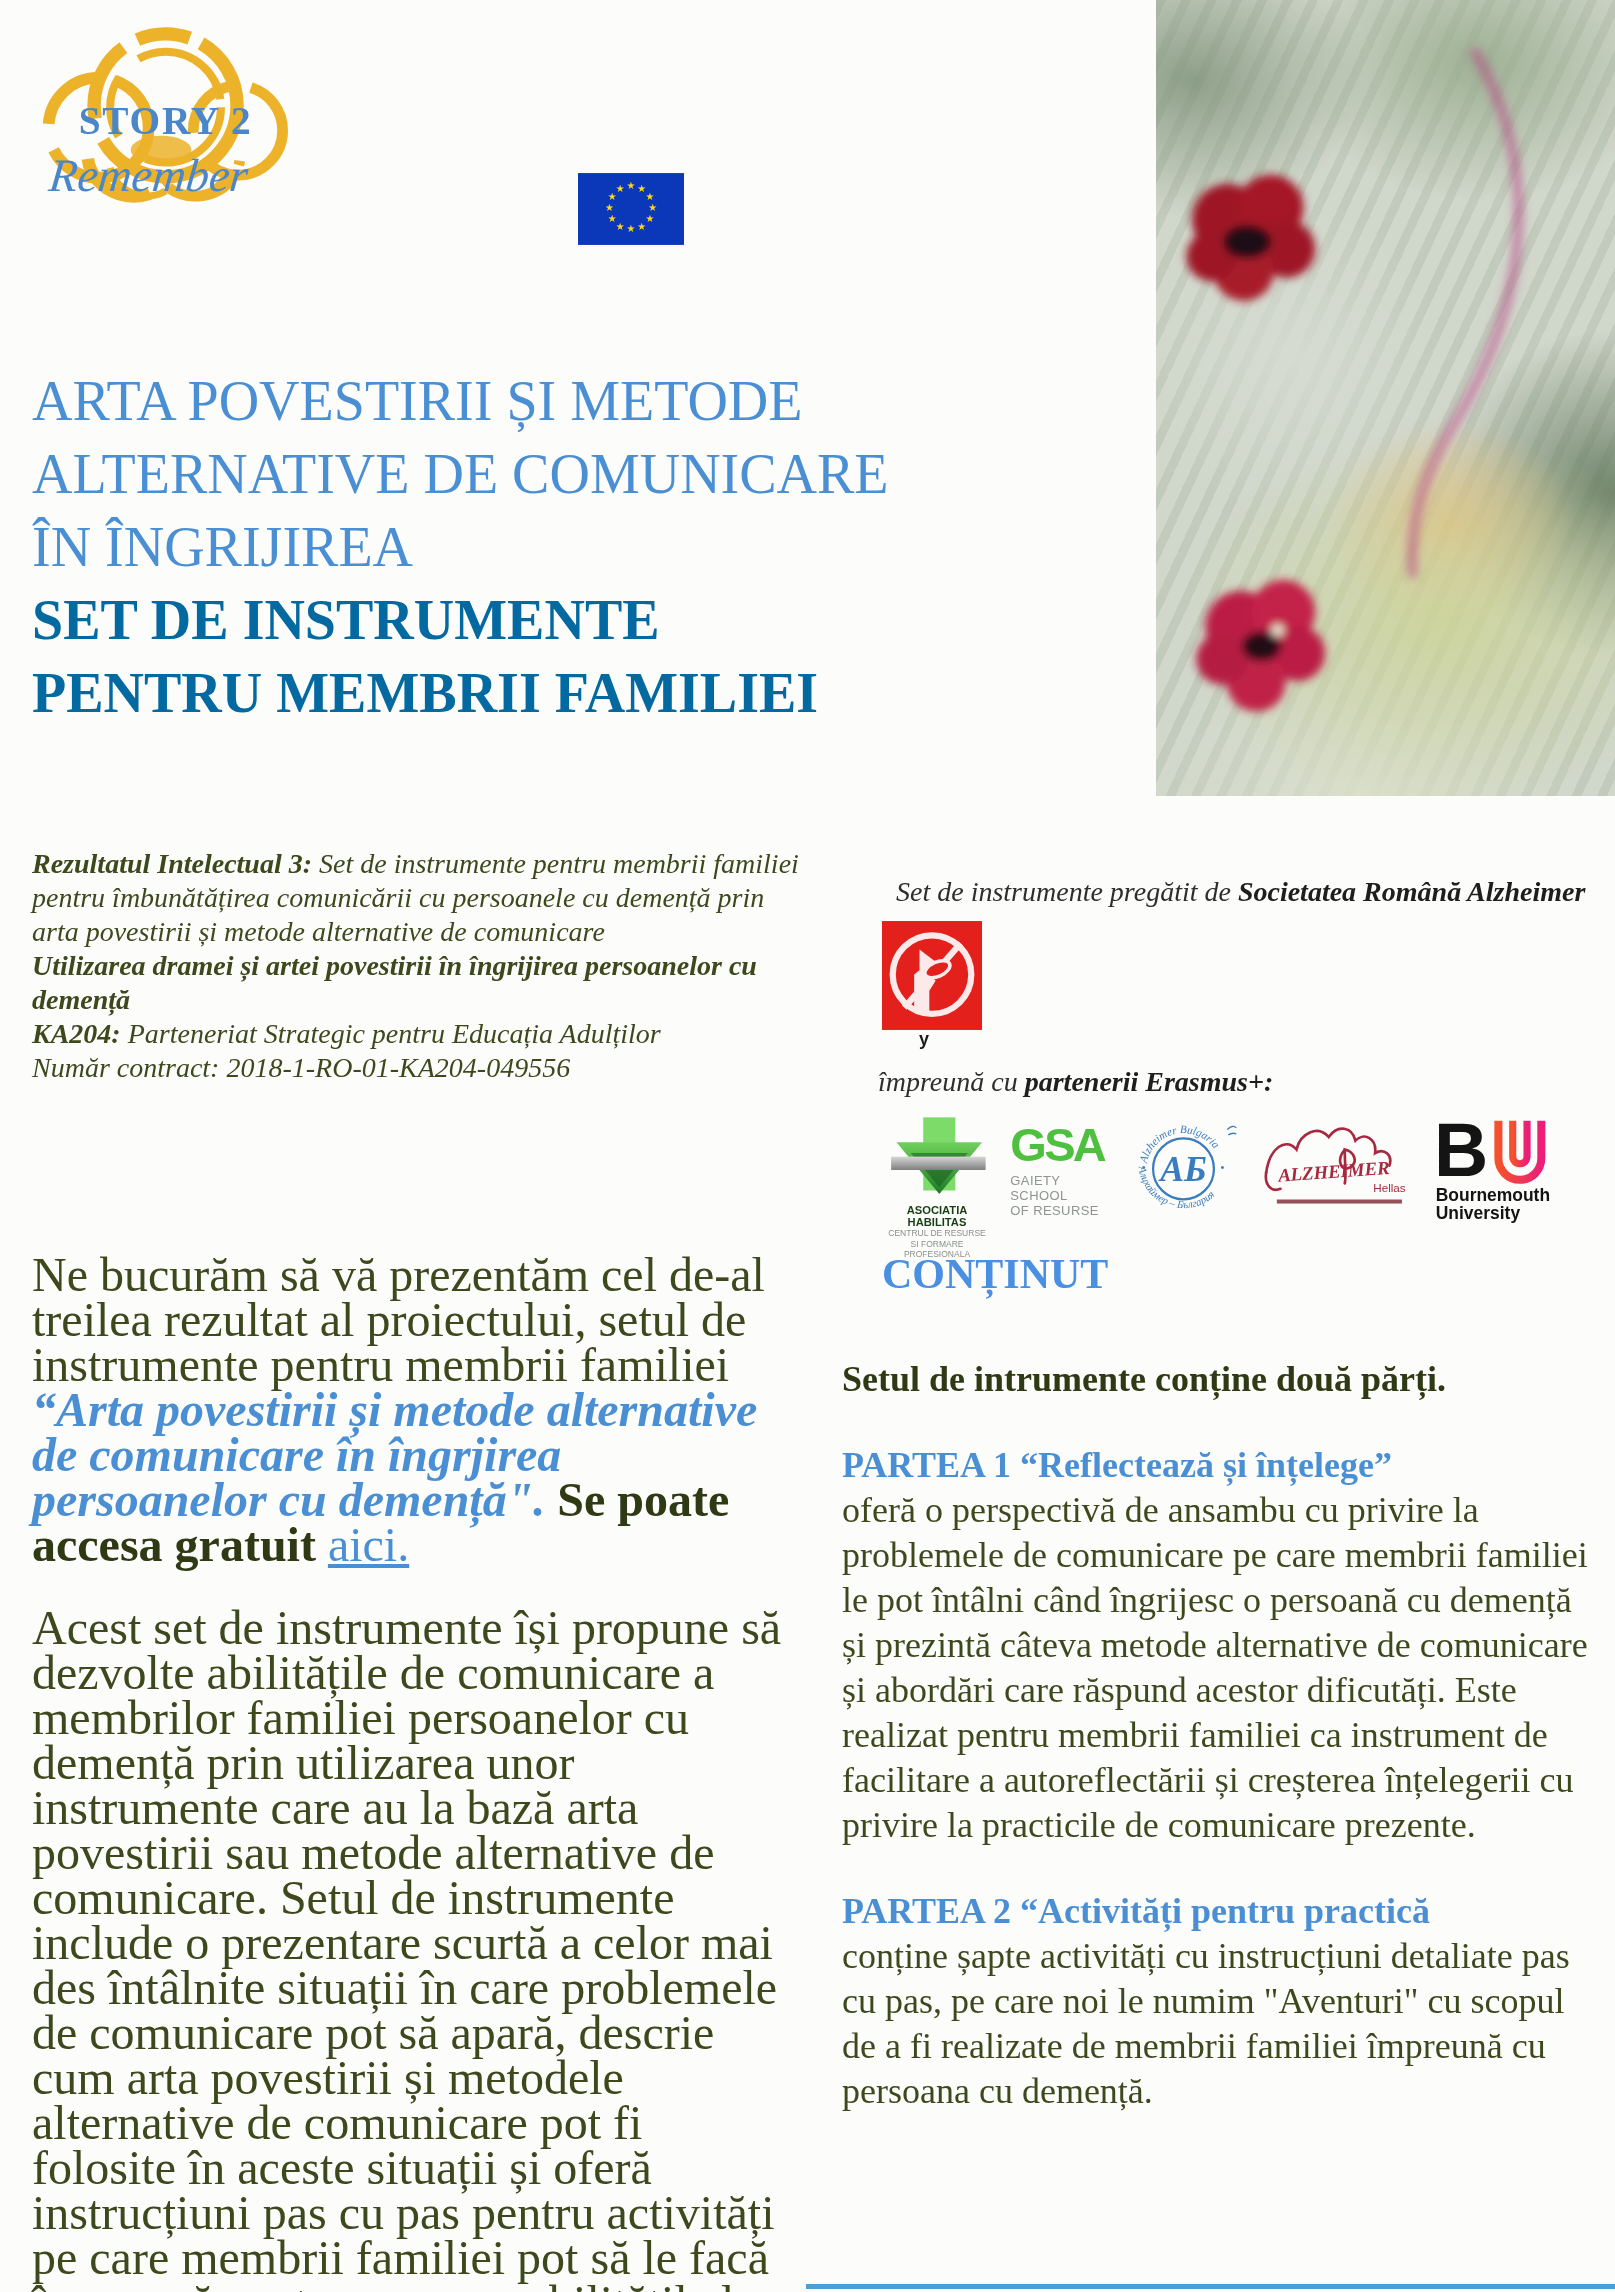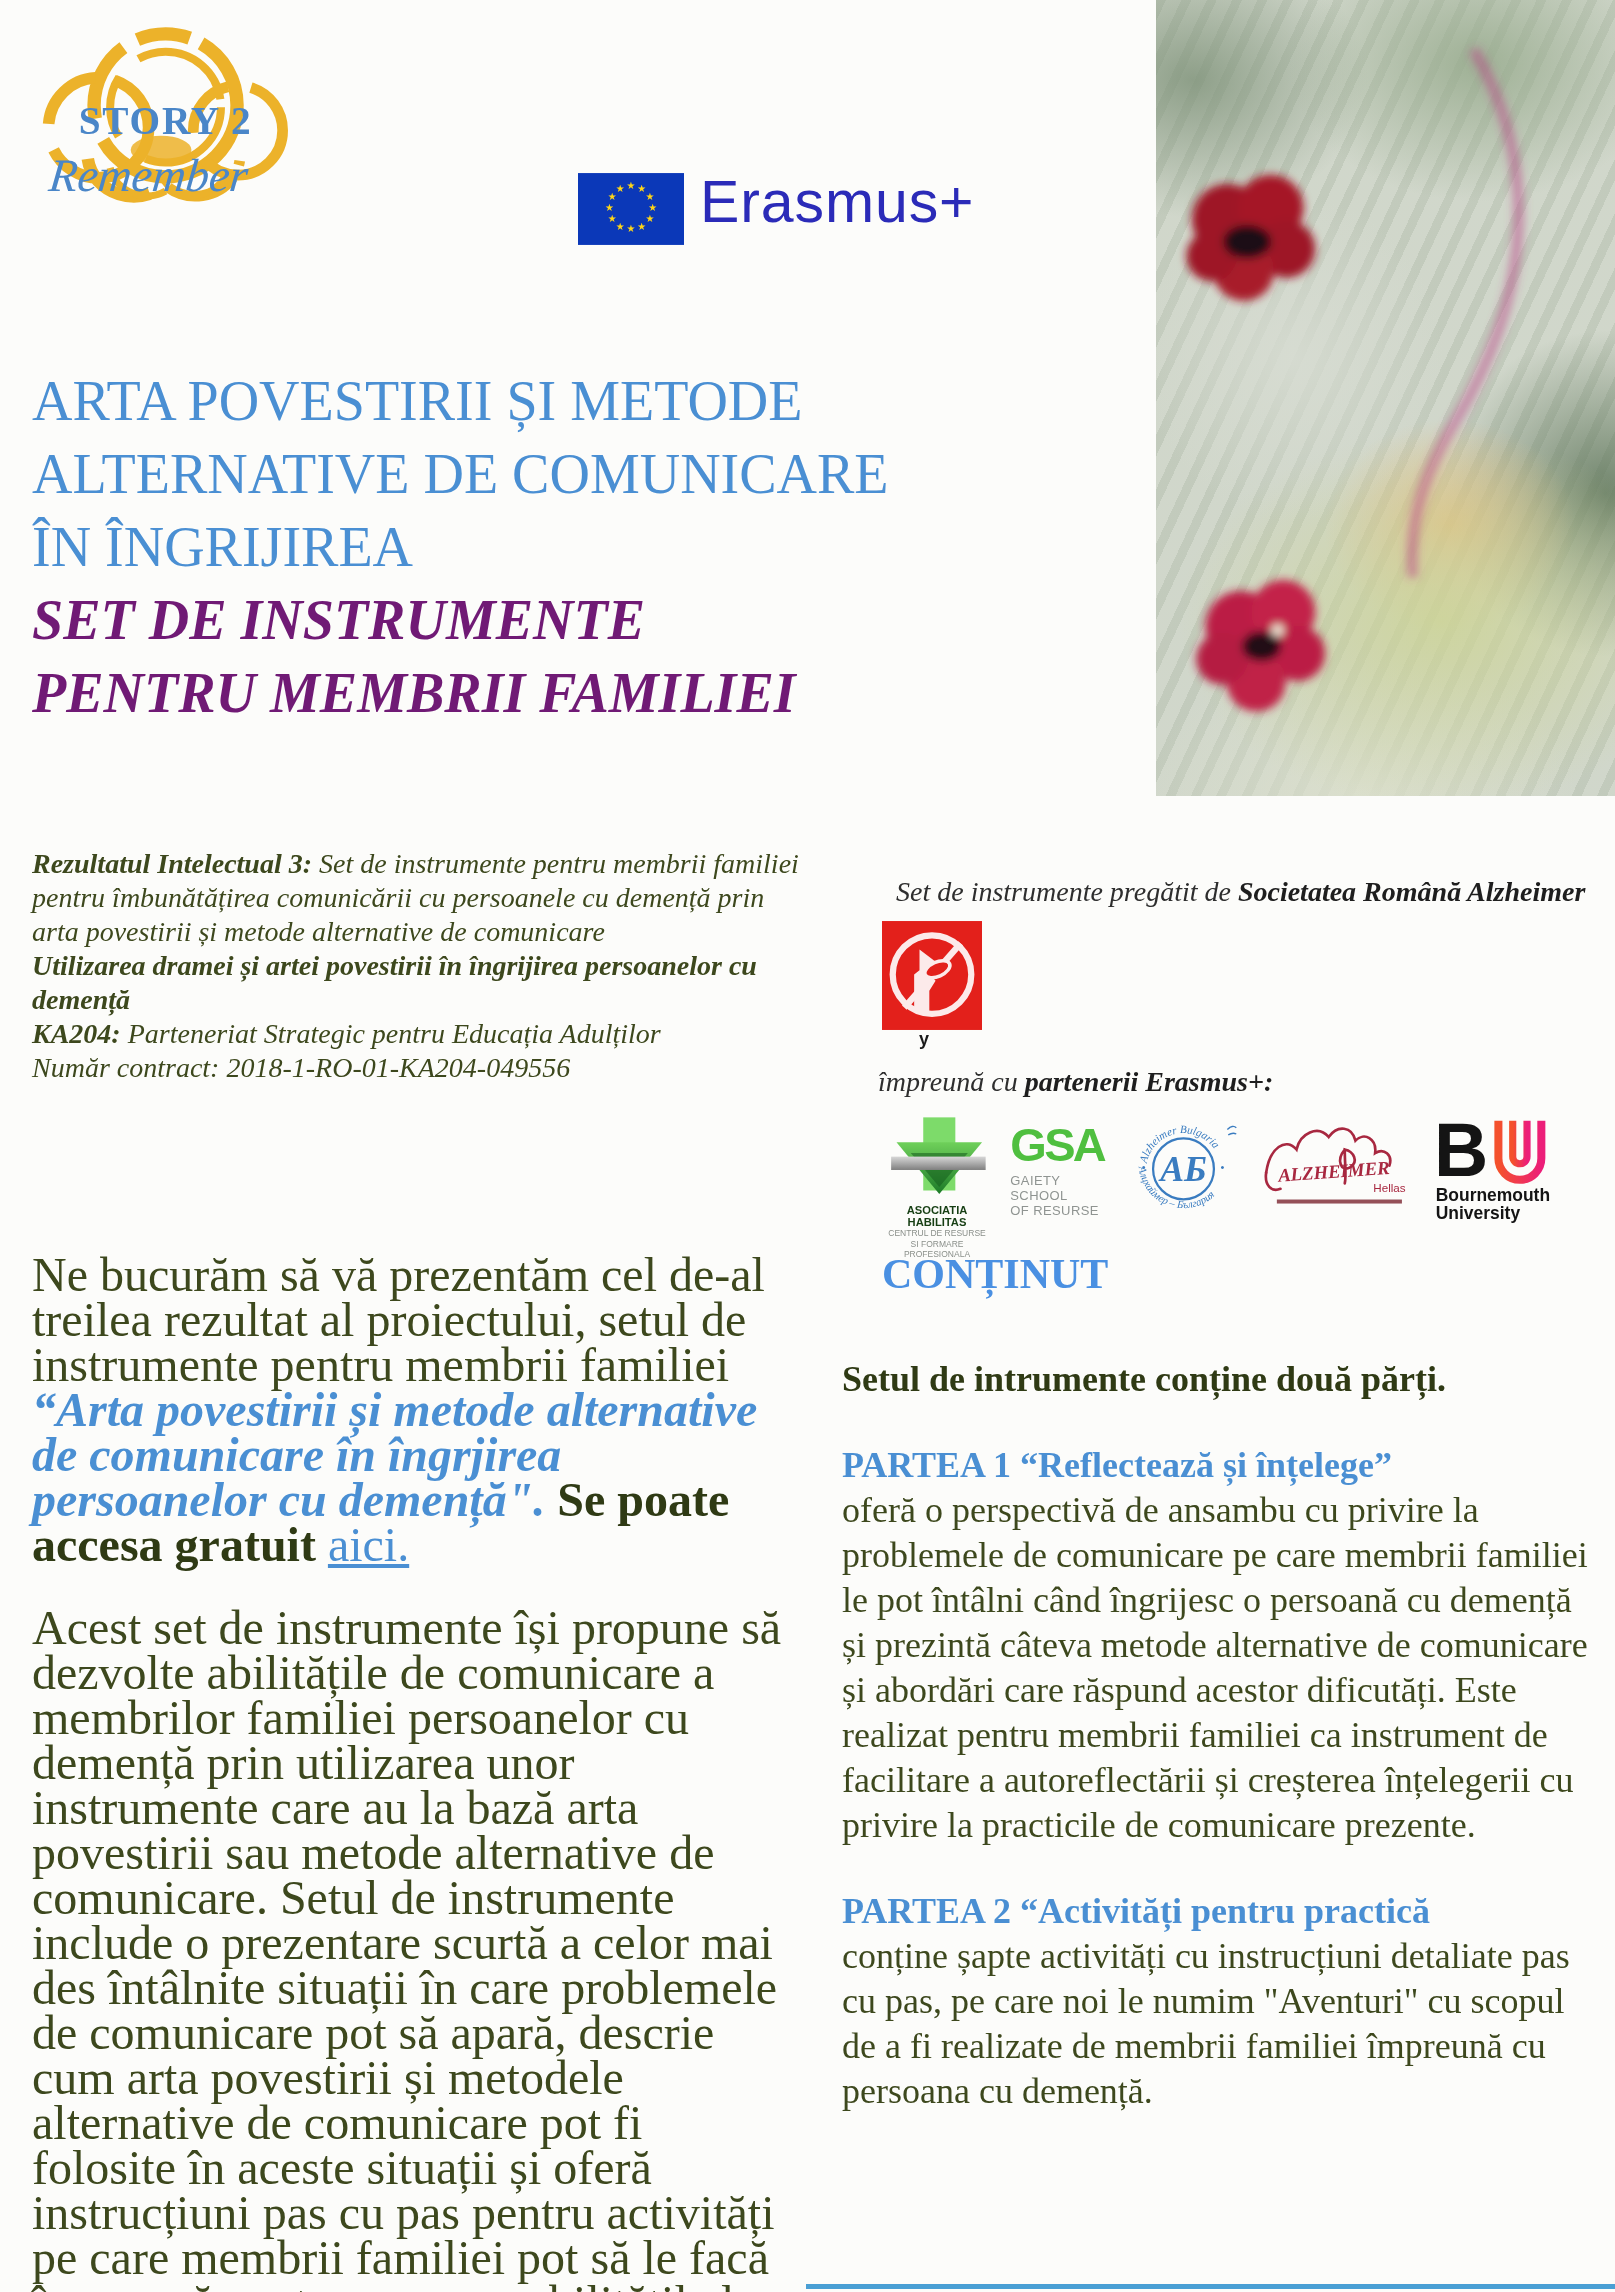--- a/index.html
+++ b/index.html
@@ -19,21 +19,21 @@
           radial-gradient(ellipse 376px 269px at 62% 78%, rgba(205,212,150,.85), transparent 70%),
           radial-gradient(ellipse 179px 152px at 64% 66%, rgba(228,186,122,.8), transparent 70%),
           radial-gradient(ellipse 233px 233px at 98% 62%, rgba(88,112,84,.8), transparent 70%),
           radial-gradient(ellipse 287px 197px at 45% 100%, rgba(220,224,205,.9), transparent 75%),
           repeating-linear-gradient(115deg, rgba(108,128,102,.10) 0 9px, rgba(242,244,238,.12) 9px 23px);}
   .painting svg{position:absolute;left:0;top:0;}
 
   
   .title-block{position:absolute;left:32px;top:365px;width:1128px;line-height:73px;font-size:56px;}
   .title-line-blue{color:#4a8fd3;}
-  .title-line-yellow{color:#701a75;font-weight:bold;font-style:italic;}
+  .title-line-yellow{color:#0369a1;font-weight:bold;}
 
   
   .project-info{position:absolute;left:32px;top:847px;width:770px;font-size:28px;line-height:34px;
         font-style:italic;color:#3d481d;}
   .project-info b{font-weight:bold;}
 
   
   .partners{position:absolute;left:878px;top:876px;width:725px;}
   .prepared-line{font-size:28px;font-style:italic;color:#2e2e2e;padding-left:18px;}
   .prepared-line b{color:#1e1e1e;}
@@ -100,21 +100,20 @@
           <text x="71" y="63">★</text>
         <text x="59" y="66">★</text>
           <text x="47" y="63">★</text>
           <text x="38" y="54">★</text>
         <text x="35" y="42">★</text>
           <text x="38" y="30">★</text>
           <text x="47" y="21">★</text>
       </g>
     </svg>
   </div>
-  <div class="erasmus-word">Erasmus+</div>
 
   <div class="painting">
     <svg width="459" height="796" viewBox="0 0 513 889">
       <defs>
           <filter id="pb" x="-40%" y="-40%" width="180%" height="180%">
             <feGaussianBlur stdDeviation="5"></feGaussianBlur>
           </filter>
         </defs>
       <path d="M355,55 C425,175 425,320 335,470 C300,528 282,580 287,645" fill="none" stroke="rgba(186,64,134,.5)" stroke-width="12" filter="url(#pb)"></path>
       <g filter="url(#pb)">

